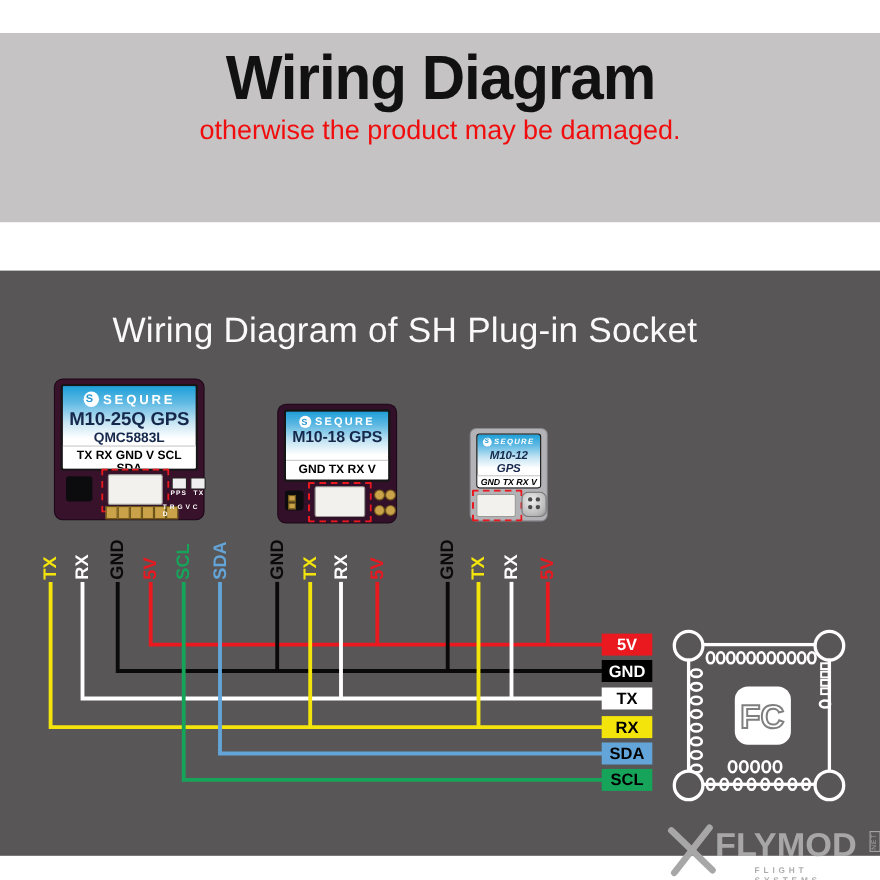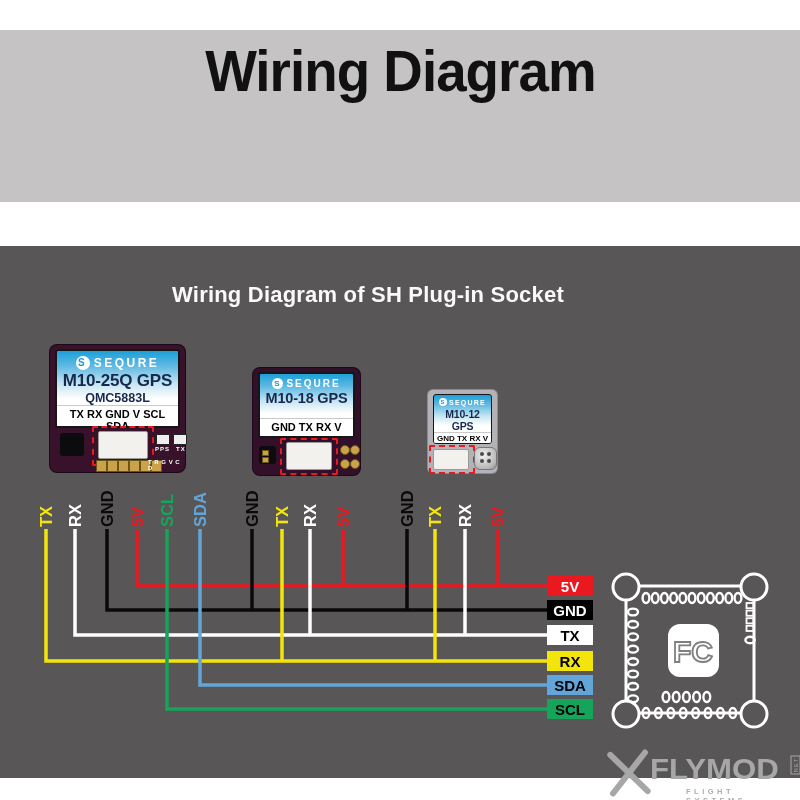--- a/index.html
+++ b/index.html
@@ -9,35 +9,35 @@
 
   
   .title-band{left:0;top:30px;width:800px;height:172px;background:#c5c3c4;
               display:flex;flex-direction:column;align-items:center;}
   .page-title{margin-top:8px;font-size:57px;font-weight:bold;color:#111111;letter-spacing:-1px;
               transform:scaleX(.96);}
   .note{font-size:24.5px;color:#f10d0d;line-height:30px;text-align:center;}
 
   
   .main-band{left:0;top:246px;width:800px;height:532px;background:#595657;}
-  .diagram-title{left:0;top:282px;width:736px;text-align:center;font-size:22px;font-weight:700;
+  .diagram-title{left:0;top:282px;width:736px;text-align:center;font-size:32px;font-weight:400;
                  color:#fafafa;letter-spacing:.2px;}
 
   
   .module{position:absolute;border-radius:7px;}
   .m1{left:50px;top:345px;width:135px;height:127px;background:#38112b;box-shadow:0 0 0 1px #1d0818;}
   .m2{left:253px;top:368px;width:107px;height:107px;background:#331029;box-shadow:0 0 0 1px #1d0818;}
   .m3{left:428px;top:390px;width:69px;height:83px;background:#b3b2b6;box-shadow:0 0 0 1px #8a8a8e;border-radius:5px;}
 
   .mod-label{position:absolute;left:5px;right:5px;top:4px;border:2px solid #161616;border-radius:3px;
              background:linear-gradient(180deg,#1d9fd8 0%,#5fb9e3 20%,#c6e5f3 44%,#ffffff 64%);
              display:flex;flex-direction:column;align-items:center;overflow:hidden;}
   .m1 .mod-label{height:75px;}
   .m2 .mod-label{height:62px;}
-  .m3 .mod-label{height:48px;border-width:1.5px;}
+  .m3 .mod-label{height:48px;border-width:1.5px;font-style:italic;}
 
   .logo-row{display:flex;align-items:center;justify-content:center;color:#ffffff;font-weight:bold;}
   .m1 .logo-row{margin-top:5px;font-size:12px;letter-spacing:2.5px;gap:4px;}
   .m2 .logo-row{margin-top:4px;font-size:10px;letter-spacing:2px;gap:3px;}
   .m3 .logo-row{margin-top:3px;font-size:7px;letter-spacing:1.2px;gap:2px;}
   .logo-circle{display:inline-block;background:#ffffff;color:#2496cf;border-radius:50%;
                font-weight:bold;text-align:center;}
   .m1 .logo-circle{width:14px;height:14px;line-height:14px;font-size:10px;}
   .m2 .logo-circle{width:11px;height:11px;line-height:11px;font-size:8px;}
   .m3 .logo-circle{width:8px;height:8px;line-height:8px;font-size:6px;}
@@ -92,20 +92,21 @@
                letter-spacing:0;transform:scaleX(1.04);transform-origin:0 0;}
   .flymod-tag{position:absolute;left:84px;top:41px;font-size:7.5px;letter-spacing:3.5px;color:#adadad;font-weight:bold;}
   .flymod-net{position:absolute;left:184px;top:14px;font-size:6px;color:#a7a7a7;border:1px solid #a7a7a7;
               padding:1px 1px;transform:rotate(-90deg);transform-origin:center;letter-spacing:1px;}
 </style>
 </head>
 <body>
 
 <div class="abs title-band">
   <div class="page-title">Wiring Diagram</div>
+  <div class="note">otherwise the product may be damaged.</div>
 </div>
 
 <div class="abs main-band"></div>
 <div class="abs diagram-title">Wiring Diagram of SH Plug-in Socket</div>
 
 <div class="module m1">
   <div class="mod-label">
     <div class="logo-row">
       <span class="logo-circle">S</span>
       <span>SEQURE</span>

